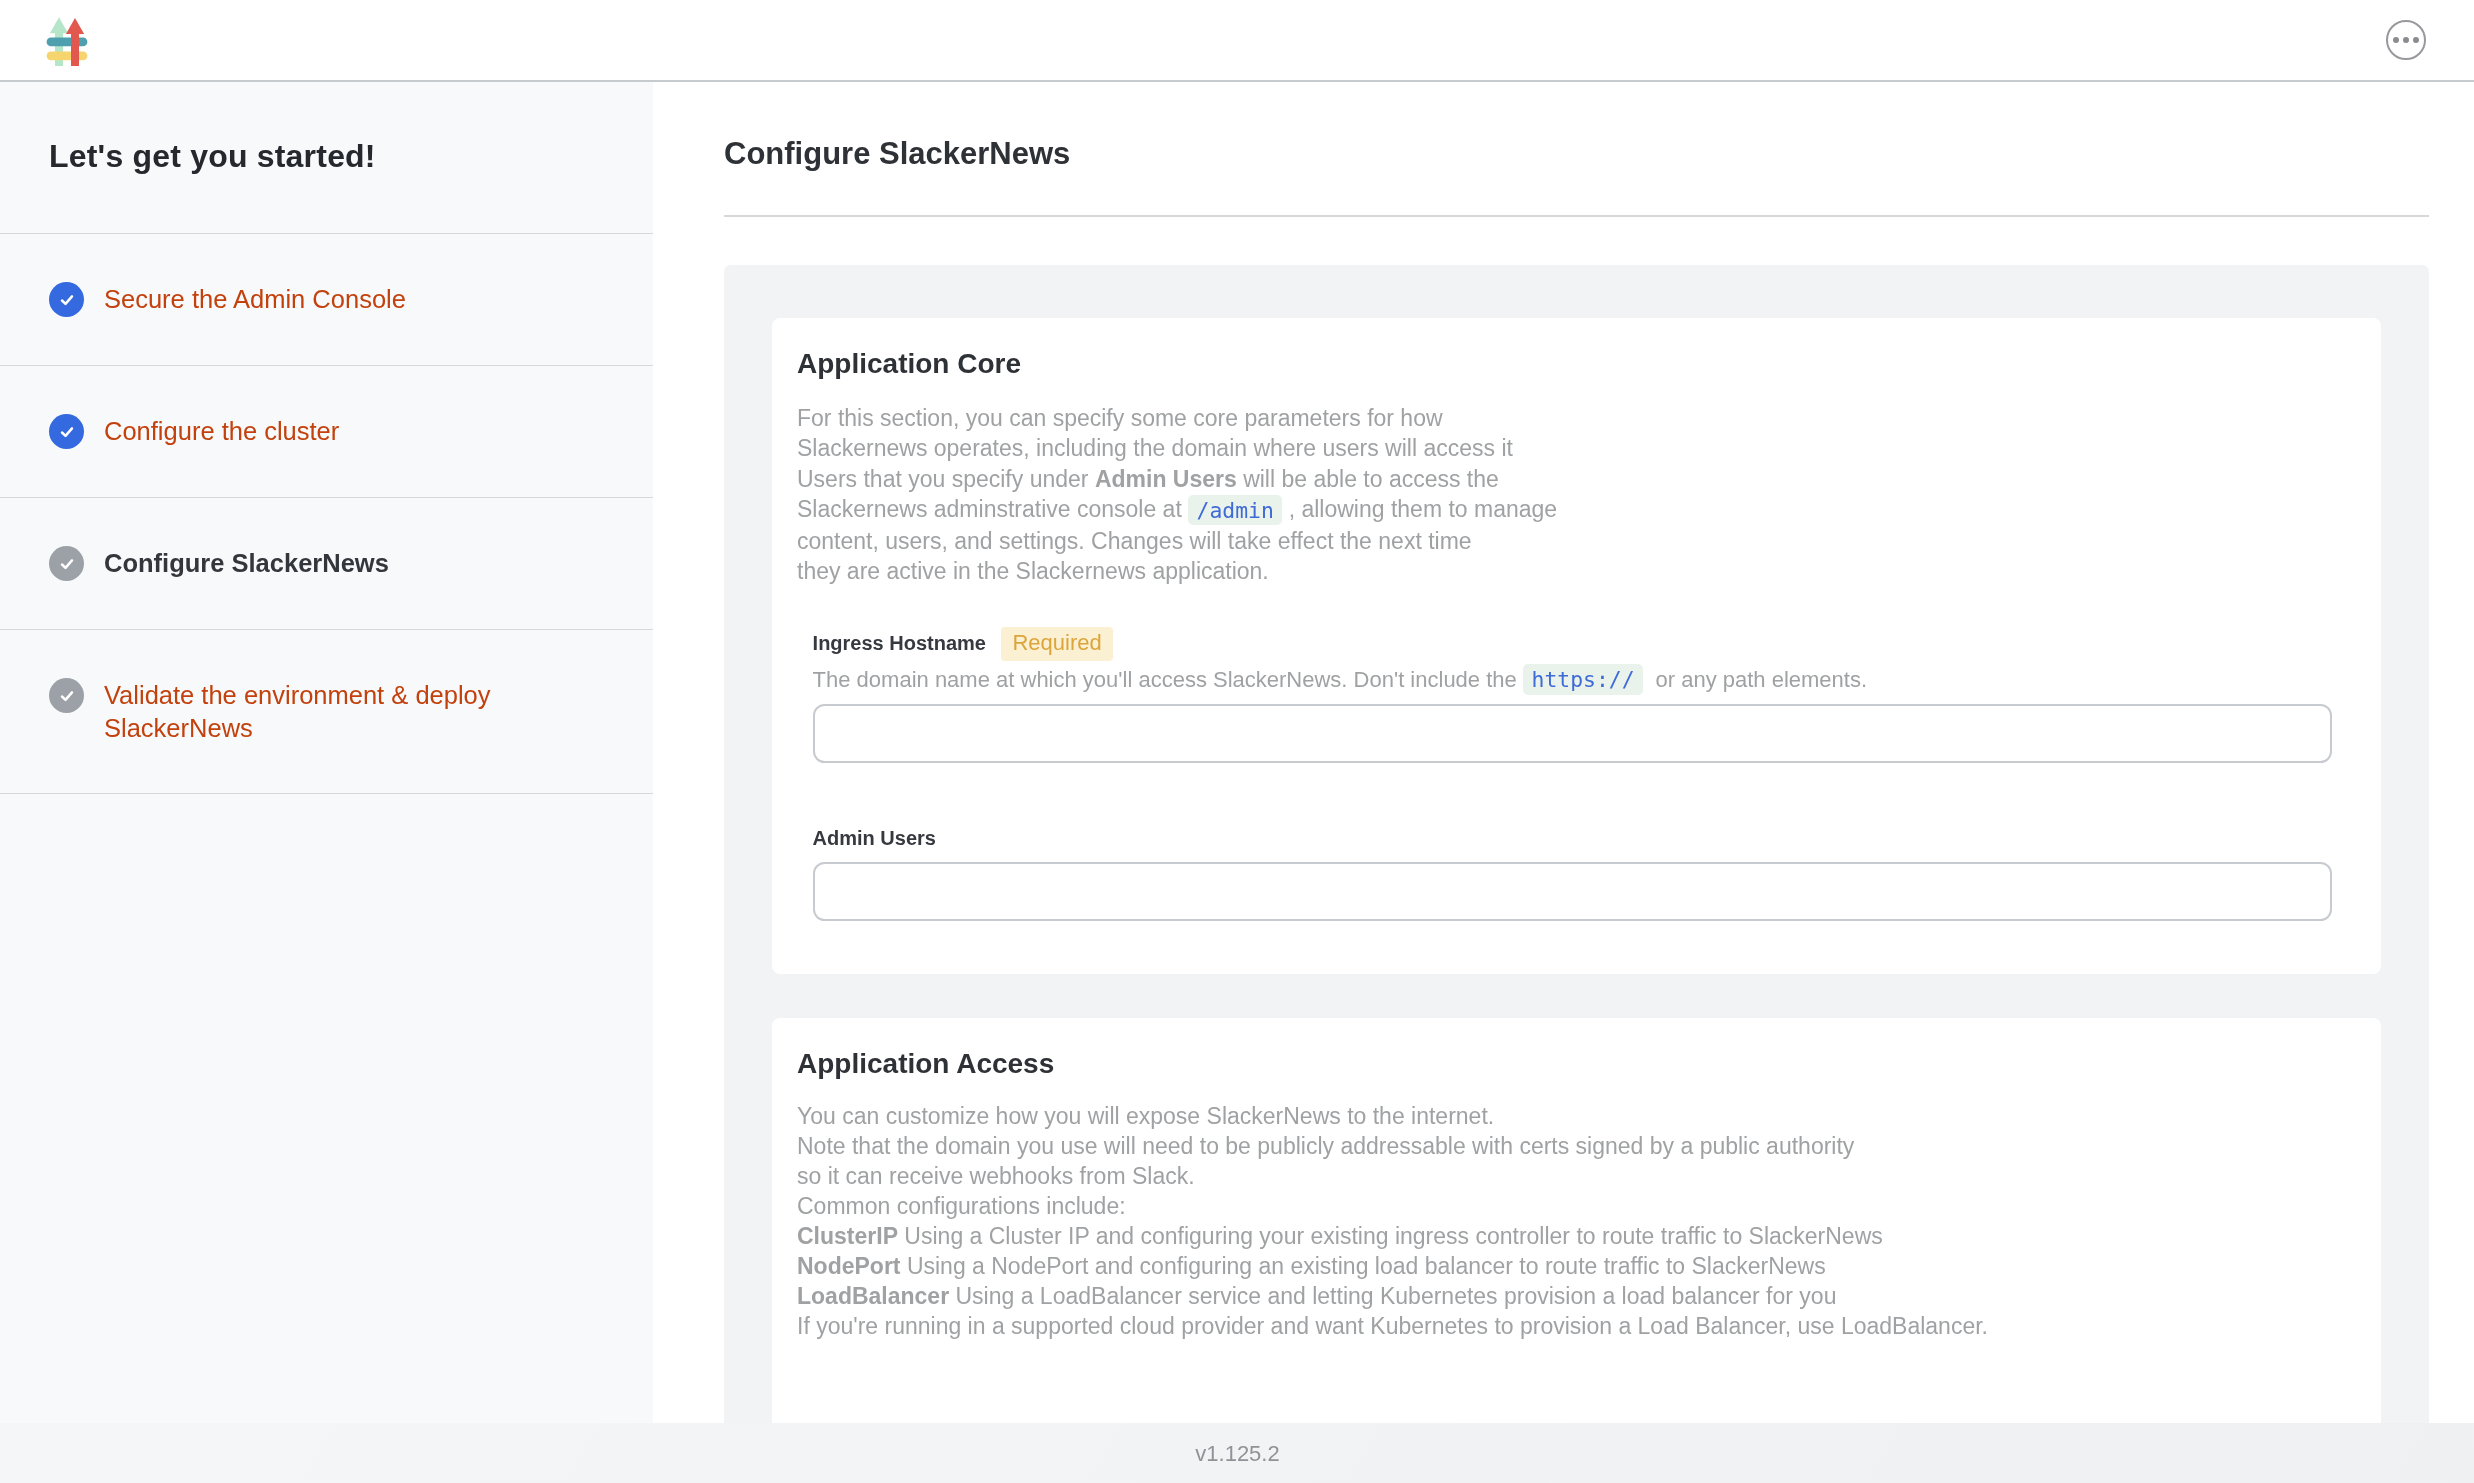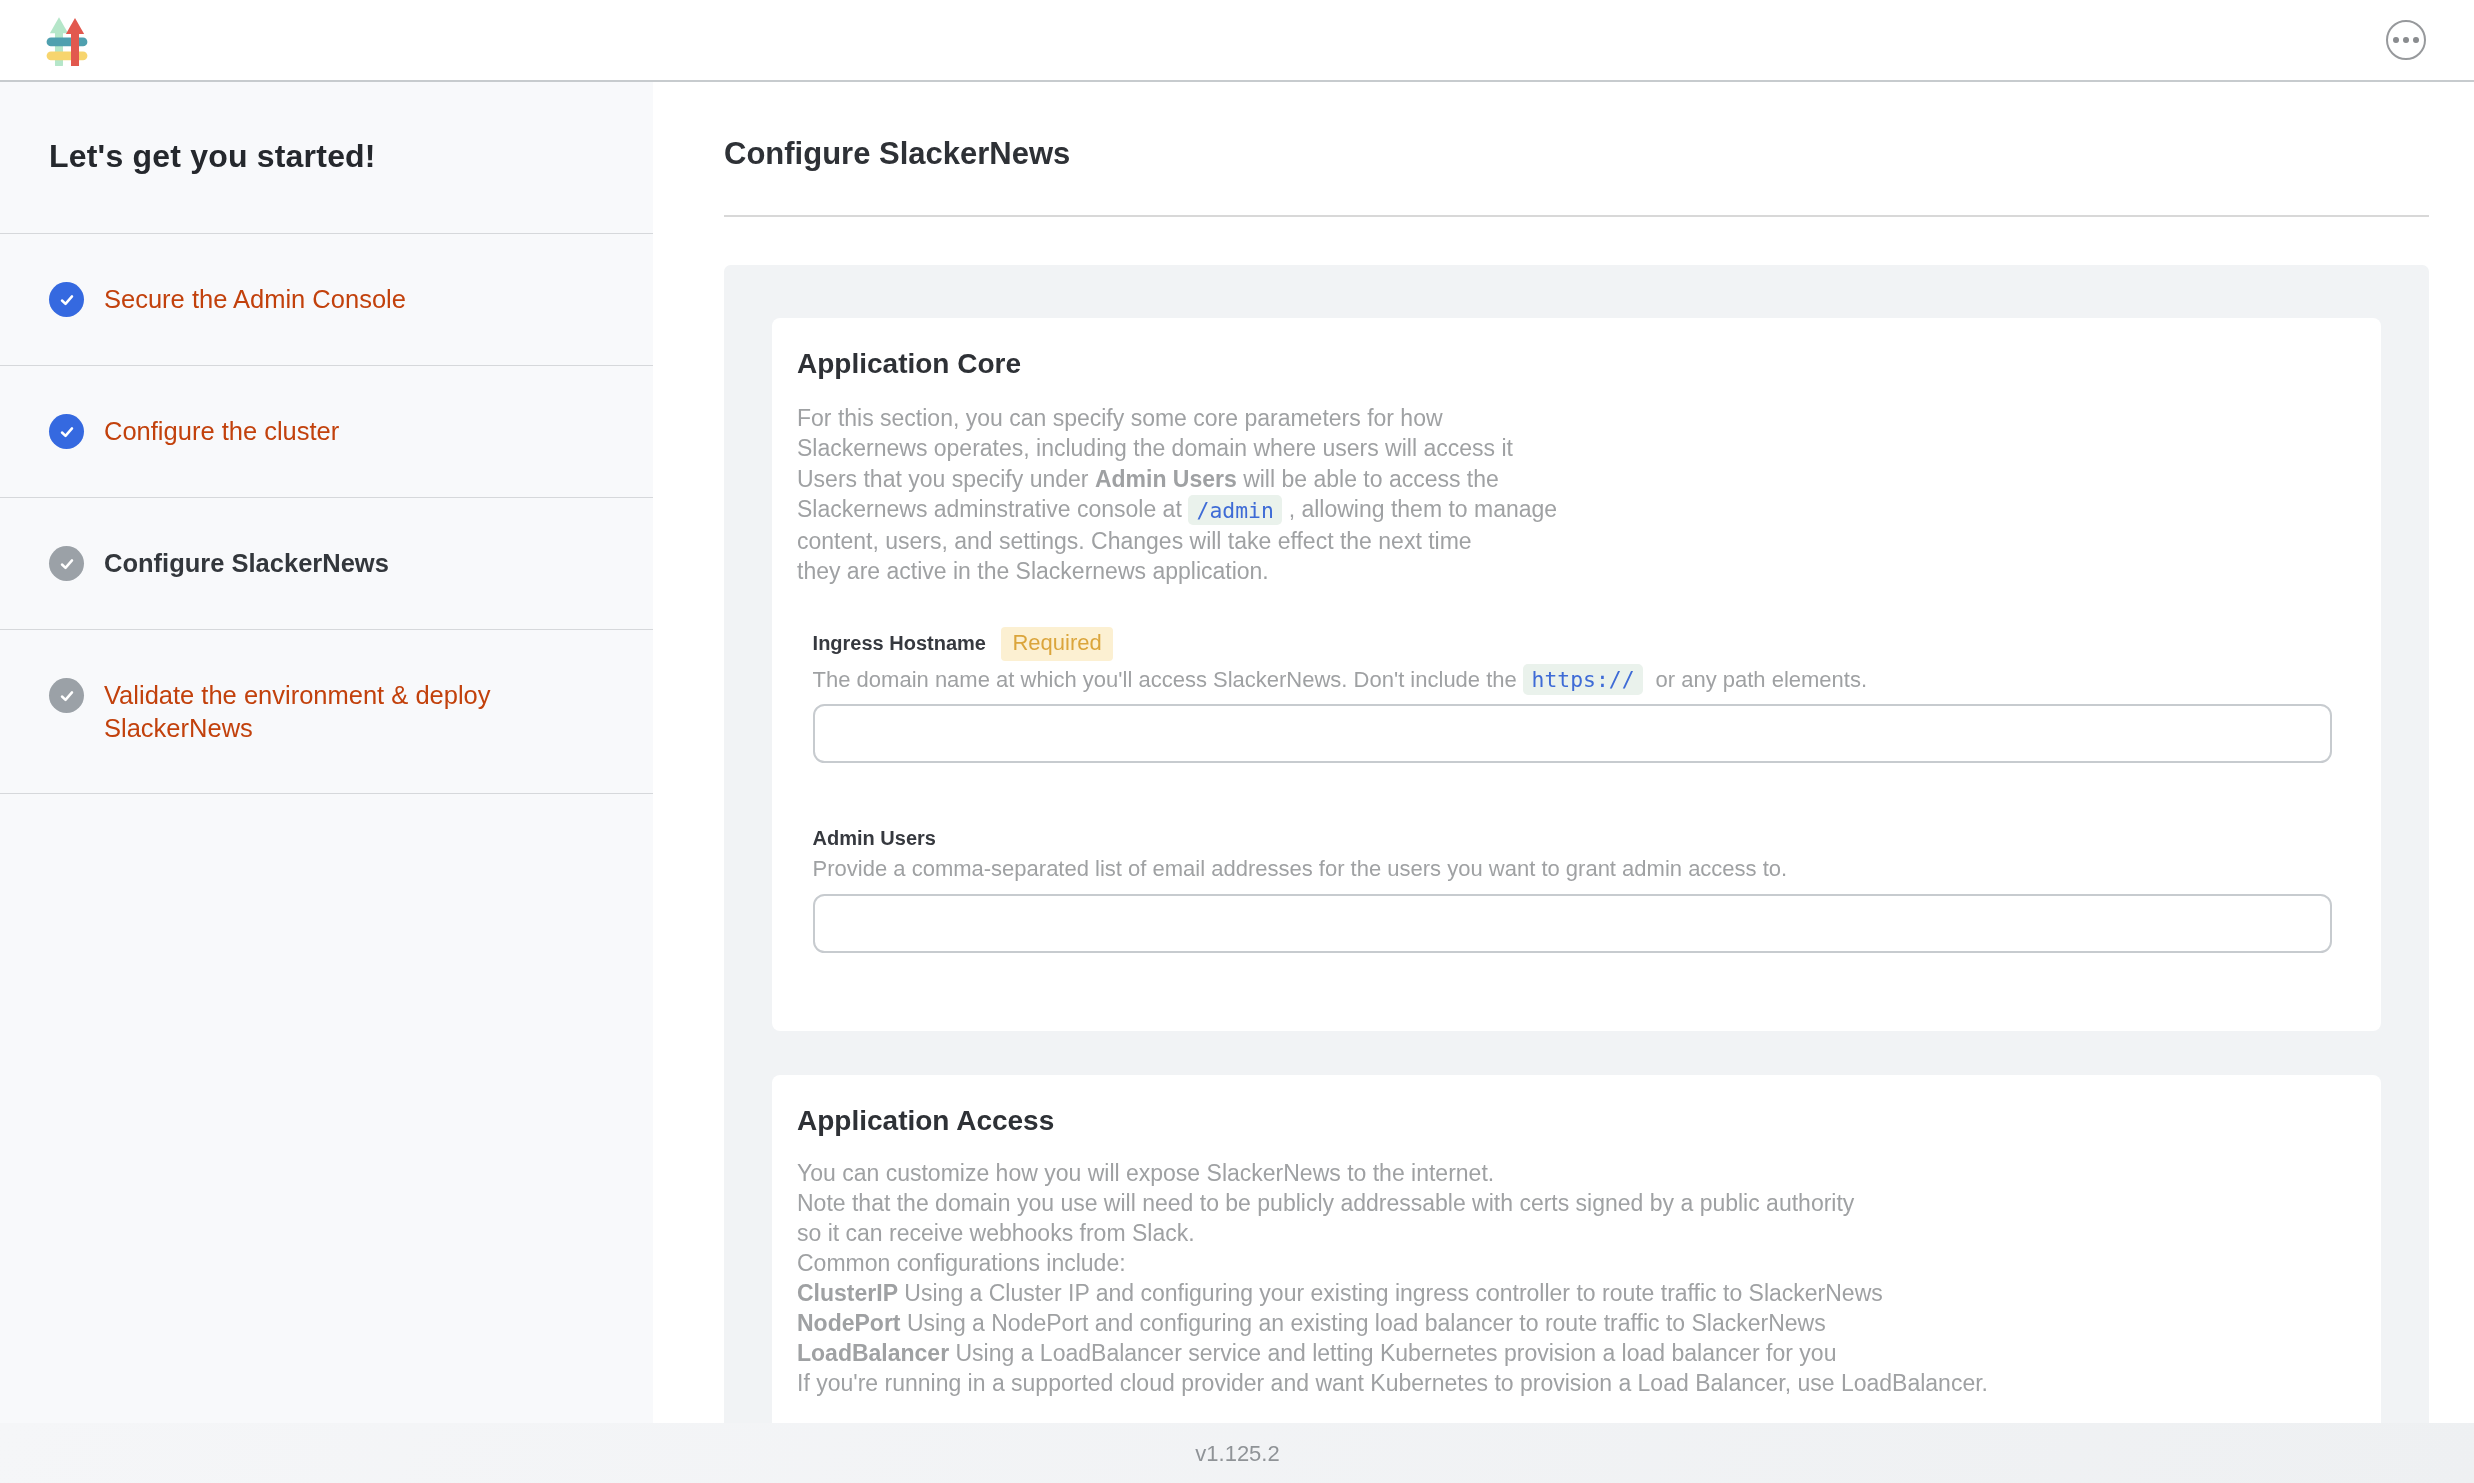--- a/index.html
+++ b/index.html
@@ -50,21 +50,21 @@
   
   main.content { flex:1 1 auto; background:#fff; padding:54px 46px 0 71px;
     display:flex; flex-direction:column; overflow:hidden; }
   .page-title { font-size:31px; font-weight:700; color:#2e3136; }
   .title-divider { height:1.6px; background:#d8d8d8; margin-top:43px; flex:0 0 1.6px; }
   .panel {
     margin-top:48px; background:#f1f3f5; border-radius:6.6px;
     padding:53px 48px 0 48px; flex:1 0 auto;
     display:flex; flex-direction:column; gap:44px;
   }
-  .card { background:#fff; border-radius:8px; padding:30px 49px 78px 25px; }
+  .card { background:#fff; border-radius:8px; padding:30px 49px 53px 25px; }
   .card:last-child { padding-bottom:132px; }
   .card-title { font-size:28px; font-weight:700; color:#2e3136; }
   .card-desc { margin-top:23px; }
   .card:last-child .card-desc { margin-top:21.4px; }
   .desc-line { font-size:23px; line-height:30.5px; color:#9fa1a3; }
   .card:last-child .desc-line { line-height:30px; }
   .desc-line .b { font-weight:700; }
   .code {
     font-family:"DejaVu Sans Mono", monospace;
     font-size:21.4px; color:var(--code-text); background:var(--code-bg);
@@ -178,21 +178,20 @@
       <span class="badge">Required</span>
     </div>
     <div class="field-help"><span>The domain name at which you'll access SlackerNews. Don't include the</span><span class="code">https://</span><span> or any path elements.</span></div>
     <input class="field-input" type="text" placeholder="" style="">
   </div>
             <div class="field">
     <div class="field-label-row">
       <span class="field-label">Admin Users</span>
 
     </div>
-    <div class="field-help"><span>Provide a comma-separated list of email addresses for the users you want to grant admin access to.</span></div>
     <input class="field-input" type="text" placeholder="" style="">
   </div>
           </div>
   </section>
         <section class="card">
     <h2 class="card-title">Application Access</h2>
     <div class="card-desc">
             <div class="desc-line"><span>You can customize how you will expose SlackerNews to the internet.</span></div>
             <div class="desc-line"><span>Note that the domain you use will need to be publicly addressable with certs signed by a public authority</span></div>
             <div class="desc-line"><span>so it can receive webhooks from Slack.</span></div>

